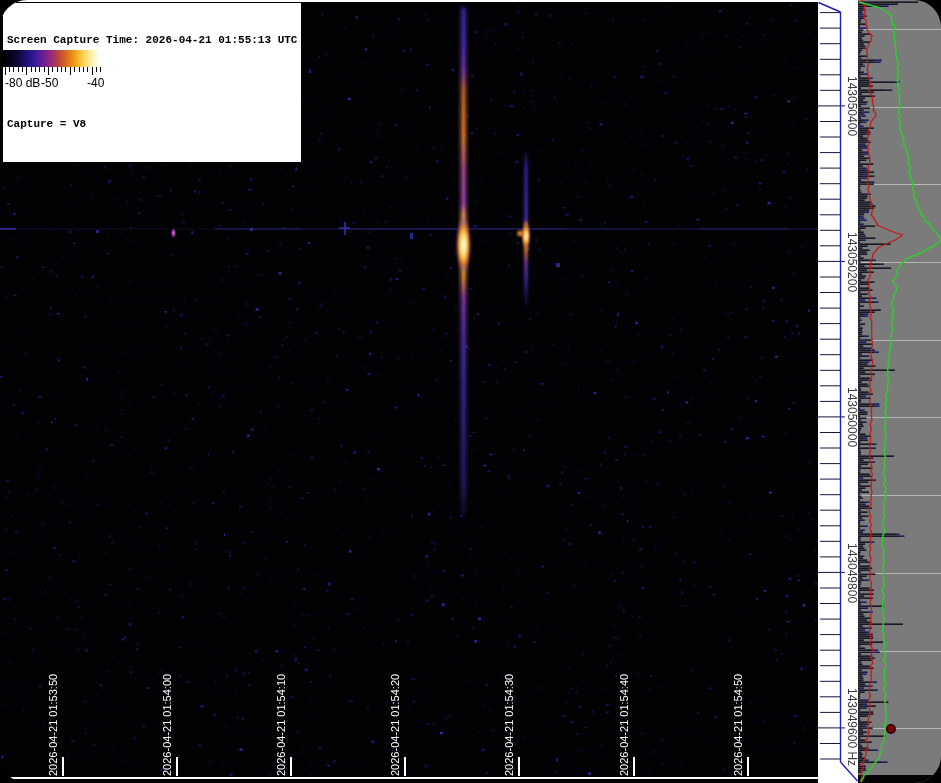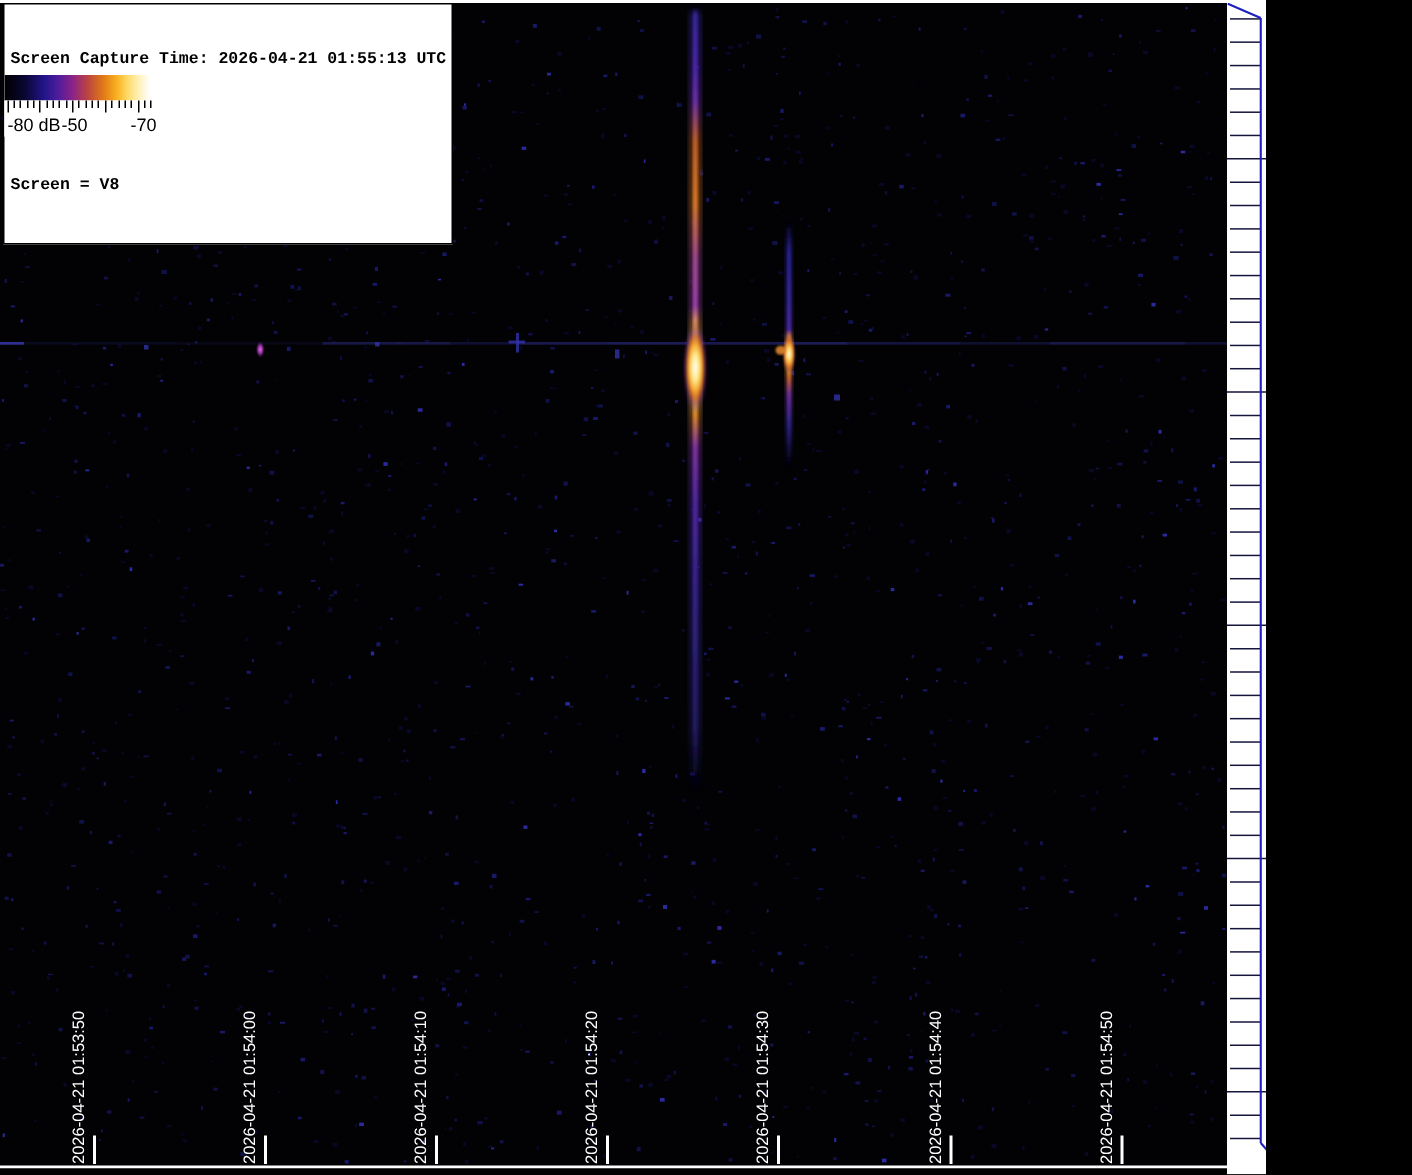--- a/index.html
+++ b/index.html
@@ -1,17 +1,17 @@
 <!DOCTYPE html>
 <html><head>
 <meta charset="utf-8">
 <style>
   html,body{margin:0;padding:0;background:#000;}
-  #app{position:relative;width:844px;height:783px;background:#000;overflow:hidden;
-       font-family:"Liberation Sans","DejaVu Sans",sans-serif;}
+  #app{position:relative;width:941px;height:783px;background:#000;overflow:hidden;
+       font-family:"Liberation Sans","DejaVu Sans",sans-serif;border-radius:27px;}
   #sg-wrap{position:absolute;left:0;top:0;width:818px;height:783px;background:#020208;}
   #sg-svg{position:absolute;left:0;top:0;}
   #top-line{position:absolute;left:0;top:0;width:818px;height:2px;background:#fff;}
   #bottom-line{position:absolute;left:0;top:777px;width:820px;height:2px;background:#fdfdfd;}
   #bottom-black{position:absolute;left:0;top:779px;width:818px;height:4px;background:#000;}
   #info-box{position:absolute;left:2px;top:2px;background:#fff;border:1px solid #000;
             padding:2px 4px 3px 4px;font-family:"Liberation Mono","DejaVu Sans Mono",monospace;
             font-size:11px;font-weight:bold;line-height:14px;color:#000;white-space:pre;}
   #colorbar{position:absolute;left:3px;top:50px;width:101px;height:41px;background:#fff;}
   #colorbar-gradient{position:absolute;left:0;top:0;width:101px;height:17px;}
@@ -1747,21 +1747,21 @@
         <div class="time-tick" style="left: 633px; top: 757px;"></div>
         <div class="time-label" style="left: 732px; top: 776px; color: rgb(255, 255, 255);">2026-04-21  01:54:50</div>
         <div class="time-tick" style="left: 747px; top: 757px;"></div>
       </div>
     <div id="bottom-line"></div>
     <div id="bottom-black"></div>
 
     <div id="info-box">
       <div>Screen Capture Time: 2026-04-21 01:55:13 UTC</div>
       <div>143048050 Hz</div>
-      <div>Screen = V8</div>
+      <div>Capture = V8</div>
     </div>
 
     <div id="colorbar">
       <div id="colorbar-gradient" style="background: linear-gradient(90deg, rgb(0, 0, 0) 0%, rgb(10, 6, 48) 13%, rgb(34, 20, 136) 26%, rgb(76, 28, 156) 35%, rgb(140, 35, 136) 45%, rgb(188, 68, 64) 55%, rgb(224, 120, 24) 65%, rgb(248, 176, 32) 74%, rgb(255, 217, 102) 81%, rgb(255, 242, 188) 89%, rgb(255, 255, 255) 96%);"></div>
       <div id="colorbar-ticks">
           <div class="cb-tick" style="left: 1.5px; height: 8px;"></div>
           <div class="cb-tick" style="left: 5.8px; height: 5px;"></div>
           <div class="cb-tick" style="left: 10.2px; height: 5px;"></div>
           <div class="cb-tick" style="left: 14.5px; height: 5px;"></div>
           <div class="cb-tick" style="left: 18.9px; height: 5px;"></div>
@@ -1780,21 +1780,21 @@
           <div class="cb-tick" style="left: 75.5px; height: 5px;"></div>
           <div class="cb-tick" style="left: 79.8px; height: 5px;"></div>
           <div class="cb-tick" style="left: 84.1px; height: 5px;"></div>
           <div class="cb-tick" style="left: 88.5px; height: 8px;"></div>
           <div class="cb-tick" style="left: 92.8px; height: 5px;"></div>
           <div class="cb-tick" style="left: 97.2px; height: 5px;"></div>
         </div>
       <div id="colorbar-labels">
           <span class="cb-label" style="left: 2px;">-80 dB</span>
           <span class="cb-label" style="left: 38px;">-50</span>
-          <span class="cb-label" style="left: 84px;">-70</span>
+          <span class="cb-label" style="left: 84px;">-40</span>
         </div>
     </div>
   </div>
 
   <div id="freq-scale-wrap">
     <svg id="freq-scale" width="40" height="783">
         <line x1="2" y1="12.6" x2="22" y2="12.6" stroke="#14143c" stroke-width="1"></line>
         <line x1="2" y1="28.1" x2="22" y2="28.1" stroke="#14143c" stroke-width="1"></line>
         <line x1="2" y1="43.7" x2="22" y2="43.7" stroke="#14143c" stroke-width="1"></line>
         <line x1="2" y1="59.3" x2="22" y2="59.3" stroke="#14143c" stroke-width="1"></line>

